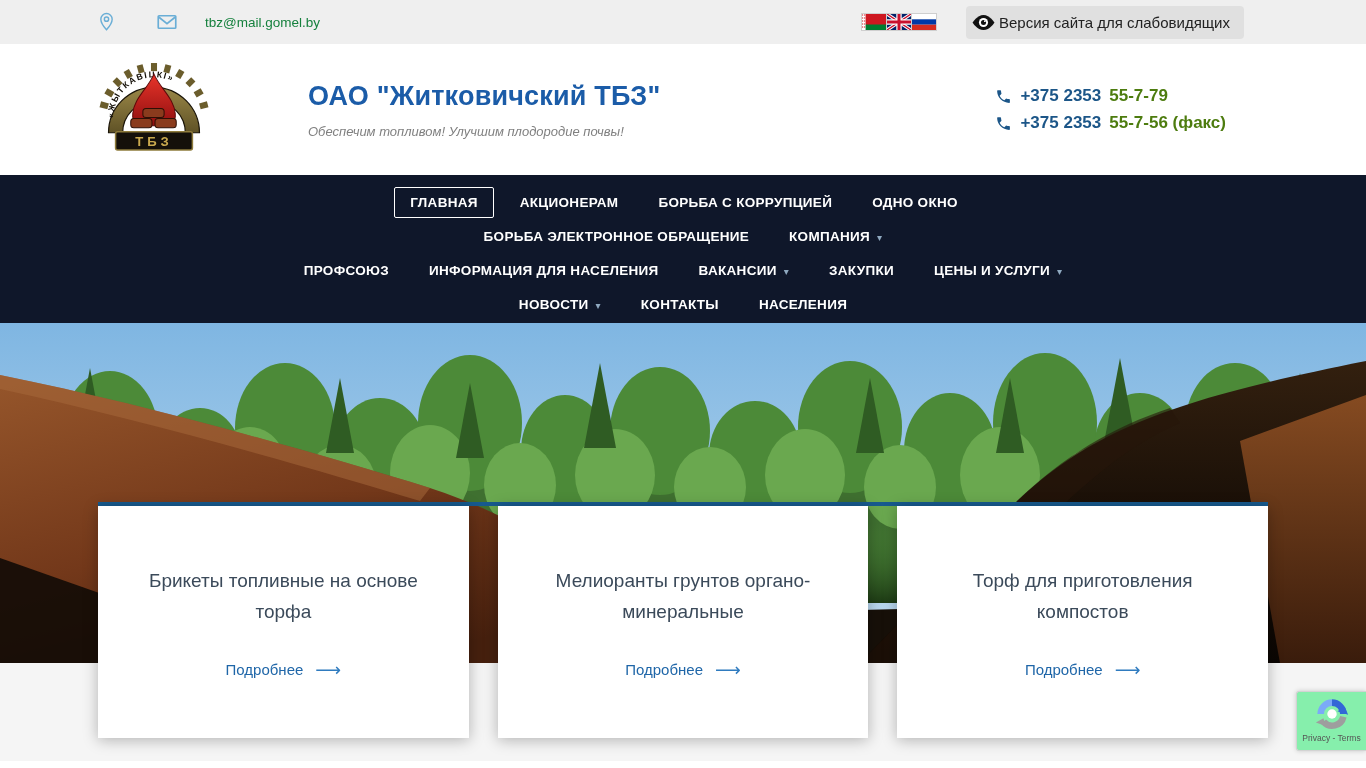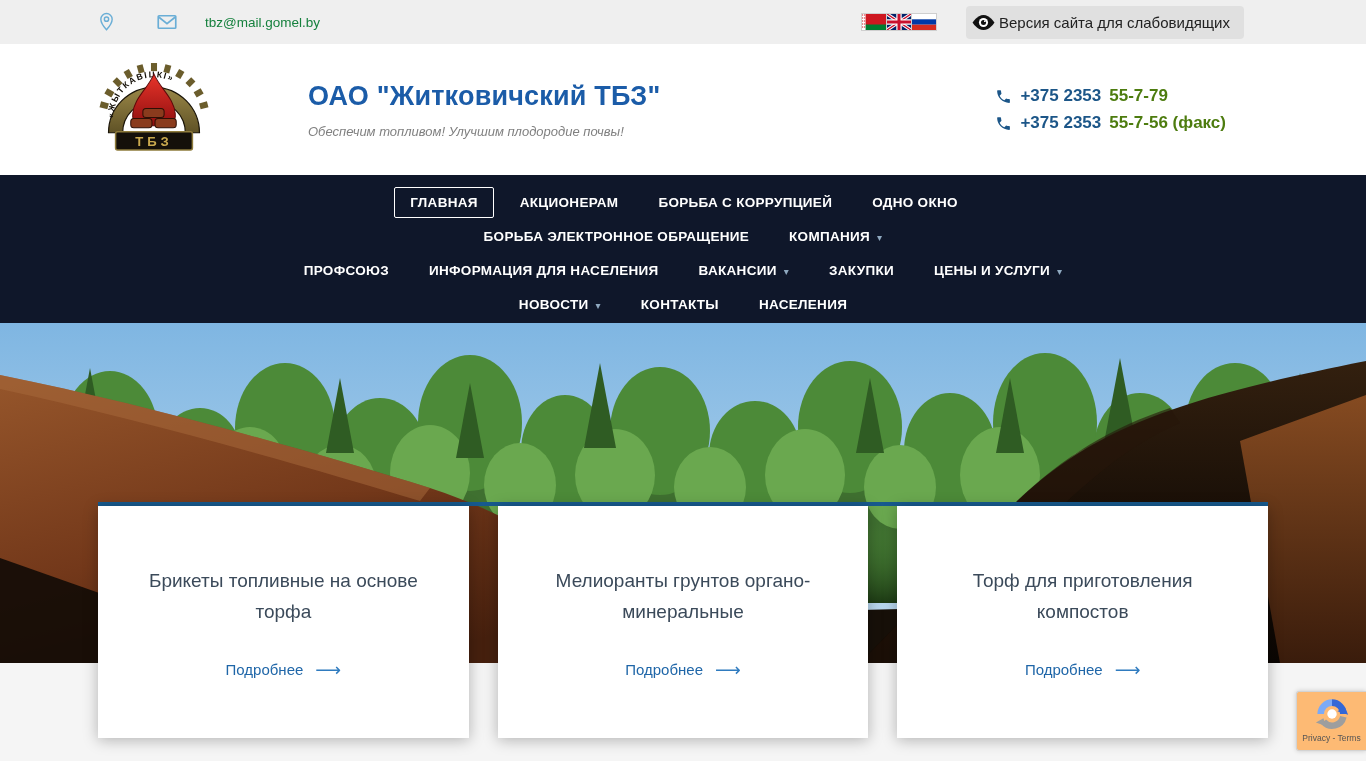--- a/index.html
+++ b/index.html
@@ -54,21 +54,21 @@
   .card { flex:1 1 0; height:232px; background:#fff; box-shadow:0 2px 14px rgba(0,0,0,.28);
           display:flex; flex-direction:column; align-items:center; justify-content:center; }
   .card-title { color:#3b4a5a; font-size:19px; line-height:31px; text-align:center;
                 max-width:300px; }
   .card-link { margin-top:34px; display:flex; align-items:flex-start; gap:12px; cursor:pointer;
                text-decoration:none; }
   .card-link .lbl { color:#1f66a8; font-size:15px; }
   .card-link .arr { color:#2f7bbf; font-size:18px; line-height:1; }
 
   
-  .recaptcha { position:fixed; right:0; bottom:17px; width:70px; height:60px; background:#fdba74;
+  .recaptcha { position:fixed; right:0; bottom:17px; width:70px; height:60px; background:#86efac;
                border:1px solid #d3d3d3; border-right:none; border-radius:3px 0 0 3px;
                box-shadow:0 0 5px rgba(0,0,0,.18); display:flex; flex-direction:column;
                align-items:center; z-index:9; }
   .recaptcha .pt { font-size:8.5px; color:#555; margin-top:2px; cursor:pointer; }
 </style>
 </head>
 <body>
 
 <div class="topbar">
   <div class="topbar-inner">

